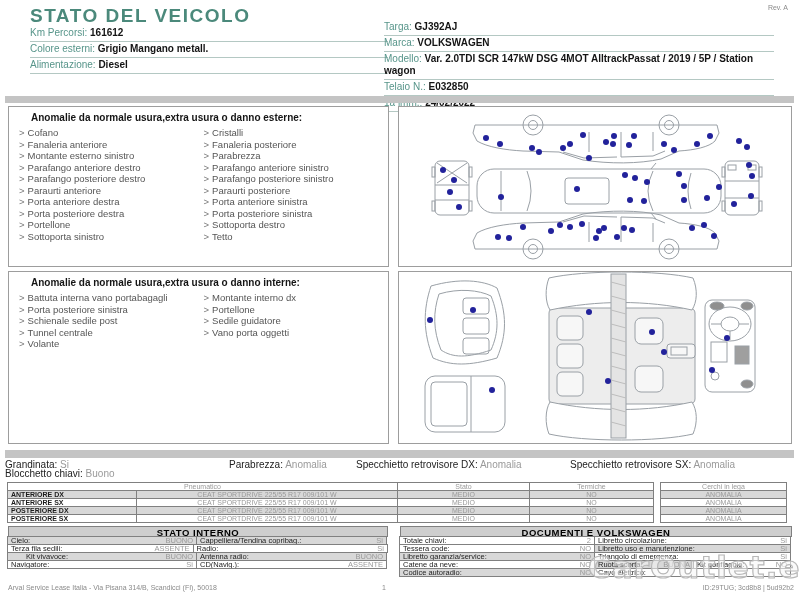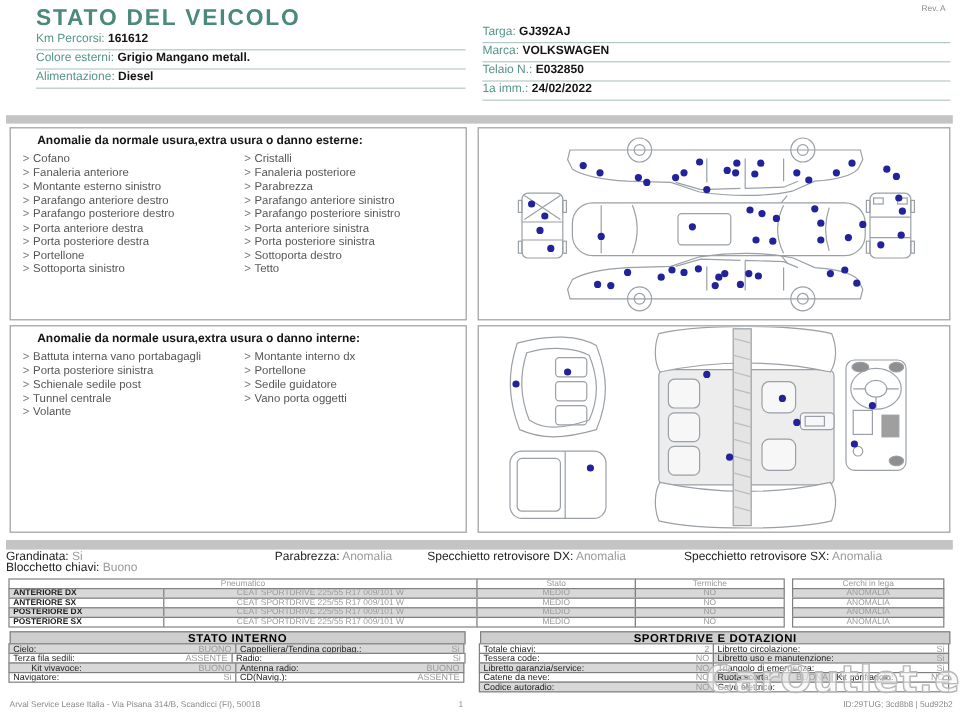--- a/index.html
+++ b/index.html
@@ -6,21 +6,21 @@
   body{width:800px;height:600px;position:relative;overflow:hidden;
        font-family:"Liberation Sans","DejaVu Sans",sans-serif;color:#222;}
   .page{position:absolute;inset:0;border-radius:32px;}
 
   
   .title{position:absolute;left:30px;top:5px;font-size:19px;font-weight:bold;
          color:#4b897b;letter-spacing:1.5px;}
   .rev{position:absolute;right:12px;top:4px;font-size:7px;color:#8a8a8a;}
   .fields{position:absolute;}
   .fields-left{left:30px;top:26px;width:358px;}
-  .fields-right{left:402px;top:20px;width:390px;}
+  .fields-right{left:384px;top:20px;width:390px;}
   .frow{border-bottom:1px solid #b4c8c3;padding:1px 0 2px;font-size:10px;
         color:#57958a;line-height:12px;}
   .frow b{color:#141414;}
 
   .bar{position:absolute;left:5px;width:789px;height:7px;background:#c4c4c4;}
   .bar1{top:96px;} .bar2{top:450px;height:8px;}
 
   
   .panel{position:absolute;border:1px solid #9d9d9d;background:#fff;box-sizing:border-box;}
   .p-ext{left:8px;top:106px;width:381px;height:161px;}
@@ -79,46 +79,49 @@
 
   <div class="fields fields-left">
     <div class="frow"><span>Km Percorsi:</span> <b>161612</b></div>
     <div class="frow"><span>Colore esterni:</span> <b>Grigio Mangano metall.</b></div>
     <div class="frow"><span>Alimentazione:</span> <b>Diesel</b></div>
   </div>
 
   <div class="fields fields-right">
     <div class="frow"><span>Targa:</span> <b>GJ392AJ</b></div>
     <div class="frow"><span>Marca:</span> <b>VOLKSWAGEN</b></div>
+    <div class="frow"><span>Modello:</span> <b>Var. 2.0TDI SCR 147kW DSG 4MOT AlltrackPassat / 2019 / 5P / Station wagon</b></div>
     <div class="frow"><span>Telaio N.:</span> <b>E032850</b></div>
     <div class="frow"><span>1a imm.:</span> <b>24/02/2022</b></div>
   </div>
 
   <div class="bar bar1"></div>
 
   <div class="panel p-ext">
     <div class="ptitle">Anomalie da normale usura,extra usura o danno esterne:</div>
     <div class="cols">
       <div class="col">
           <div class="li"><span class="ar">&gt;</span>Cofano</div>
           <div class="li"><span class="ar">&gt;</span>Fanaleria anteriore</div>
           <div class="li"><span class="ar">&gt;</span>Montante esterno sinistro</div>
           <div class="li"><span class="ar">&gt;</span>Parafango anteriore destro</div>
           <div class="li"><span class="ar">&gt;</span>Parafango posteriore destro</div>
+          <div class="li"><span class="ar">&gt;</span>Paraurti anteriore</div>
           <div class="li"><span class="ar">&gt;</span>Porta anteriore destra</div>
           <div class="li"><span class="ar">&gt;</span>Porta posteriore destra</div>
           <div class="li"><span class="ar">&gt;</span>Portellone</div>
           <div class="li"><span class="ar">&gt;</span>Sottoporta sinistro</div>
         </div>
       <div class="col">
           <div class="li"><span class="ar">&gt;</span>Cristalli</div>
           <div class="li"><span class="ar">&gt;</span>Fanaleria posteriore</div>
           <div class="li"><span class="ar">&gt;</span>Parabrezza</div>
           <div class="li"><span class="ar">&gt;</span>Parafango anteriore sinistro</div>
           <div class="li"><span class="ar">&gt;</span>Parafango posteriore sinistro</div>
+          <div class="li"><span class="ar">&gt;</span>Paraurti posteriore</div>
           <div class="li"><span class="ar">&gt;</span>Porta anteriore sinistra</div>
           <div class="li"><span class="ar">&gt;</span>Porta posteriore sinistra</div>
           <div class="li"><span class="ar">&gt;</span>Sottoporta destro</div>
           <div class="li"><span class="ar">&gt;</span>Tetto</div>
         </div>
     </div>
   </div>
 
   <div class="panel p-extd">
     <svg viewBox="0 0 392 159" width="392" height="159">
@@ -400,21 +403,21 @@
             <span class="bv">Si</span>
           </div>
           <div class="bcell" style="width: 191px;">
             <span class="bl">CD(Navig.):</span>
             <span class="bv">ASSENTE</span>
           </div>
         </div>
       </div>
   </div>
   <div class="btable bt-right">
-    <div class="bhead">SPORTDRIVE E DOTAZIONI</div>
+    <div class="bhead">DOCUMENTI E VOLKSWAGEN</div>
     <div class="bbody">
         <div class="brow">
           <div class="bcell" style="width: 196px;">
             <span class="bl">Totale chiavi:</span>
             <span class="bv">2</span>
           </div>
           <div class="bcell" style="width: 197px;">
             <span class="bl">Libretto circolazione:</span>
             <span class="bv">Si</span>
           </div>

